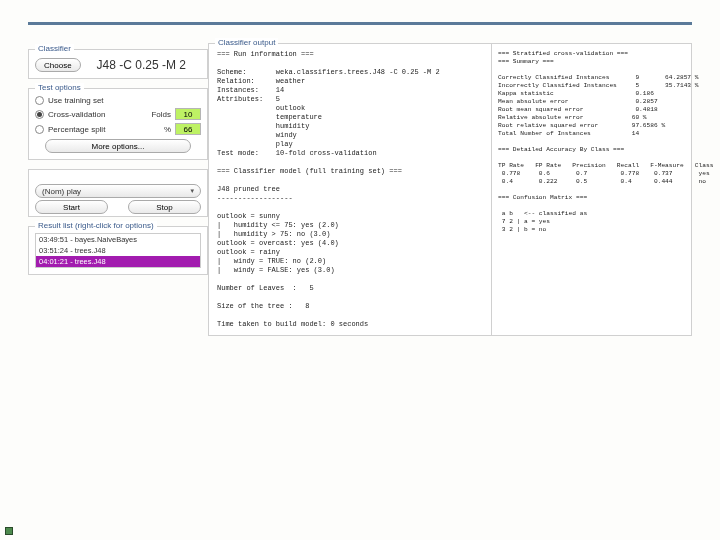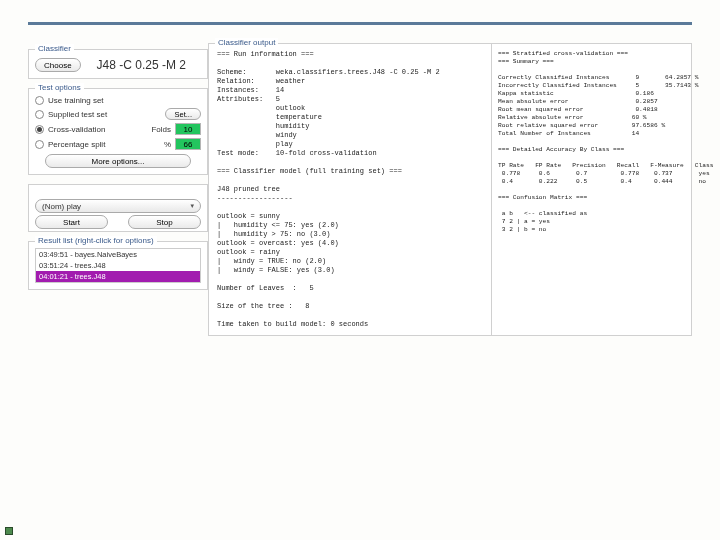--- a/index.html
+++ b/index.html
@@ -13,21 +13,21 @@
   .panel { border: 1px solid #d0d0d0; background: #fff; padding: 4px 6px 6px 6px; margin-bottom: 3px; font-size: 8.5px; color: #333; position: relative; }
   .panel-title { position: absolute; top: -6px; left: 6px; font-size: 8px; color: #3a5a8a; background: #fff; padding: 0 3px; }
 
   .btn { display: inline-flex; align-items: center; justify-content: center; border: 1px solid #aaa; border-radius: 9px; background: linear-gradient(#fff,#eaeaea); font-size: 8px; padding: 2px 8px; height: 14px; cursor: pointer; }
   .classifier-row { display: flex; align-items: flex-start; gap: 16px; margin-top: 4px; }
   .classifier-str { font-size: 12px; color: #333; white-space: nowrap; }
 
   .opt-row { display: flex; align-items: center; gap: 4px; margin: 3px 0; font-size: 8px; }
   .radio { width: 9px; height: 9px; border: 1px solid #888; border-radius: 50%; display: inline-flex; align-items: center; justify-content: center; background: #fff; }
   .radio.checked::after { content: ""; width: 5px; height: 5px; background: #444; border-radius: 50%; }
-  .field { border: 1px solid #b5b5b5; font-size: 8px; height: 12px; padding: 0 3px; width: 26px; text-align: center; background: #22c55e; }
+  .field { border: 1px solid #b5b5b5; font-size: 8px; height: 12px; padding: 0 3px; width: 26px; text-align: center; background: #bef264; }
   .small-btn { border: 1px solid #aaa; border-radius: 8px; background: linear-gradient(#fff,#eaeaea); font-size: 7.5px; padding: 1px 8px; height: 12px; cursor: pointer; }
   .more-options-row { display:flex; justify-content:center; margin-top:4px; }
 
   .combo { border: 1px solid #aaa; border-radius: 8px; background: linear-gradient(#fff,#e8e8e8); font-size: 8px; padding: 2px 6px; height: 14px; display:flex; align-items:center; justify-content:space-between; width: 100%; cursor: pointer; margin:4px 0 2px 0;}
   .combo .chev { font-size: 7px; color:#555; }
 
   .two-btn { display:flex; gap:20px; margin-top:2px; }
   .two-btn .btn { flex:1; }
 
   .result-list { background:#fff; border:1px solid #ccc; margin-top:2px; }
@@ -64,25 +64,20 @@
       </div>
 
       <div class="panel">
         <span class="panel-title">Test options</span>
 
         <div class="opt-row">
           <span class="radio"></span>
           <span>Use training set</span>
         </div>
 
-        <div class="opt-row">
-          <span class="radio"></span>
-          <span>Supplied test set</span>
-          <button class="small-btn" style="margin-left:auto;">Set...</button>
-        </div>
 
         <div class="opt-row">
           <span class="radio checked"></span>
           <span>Cross-validation</span>
           <span style="margin-left:auto;">Folds</span>
           <input class="field" value="10" style="">
         </div>
 
         <div class="opt-row">
           <span class="radio"></span>

